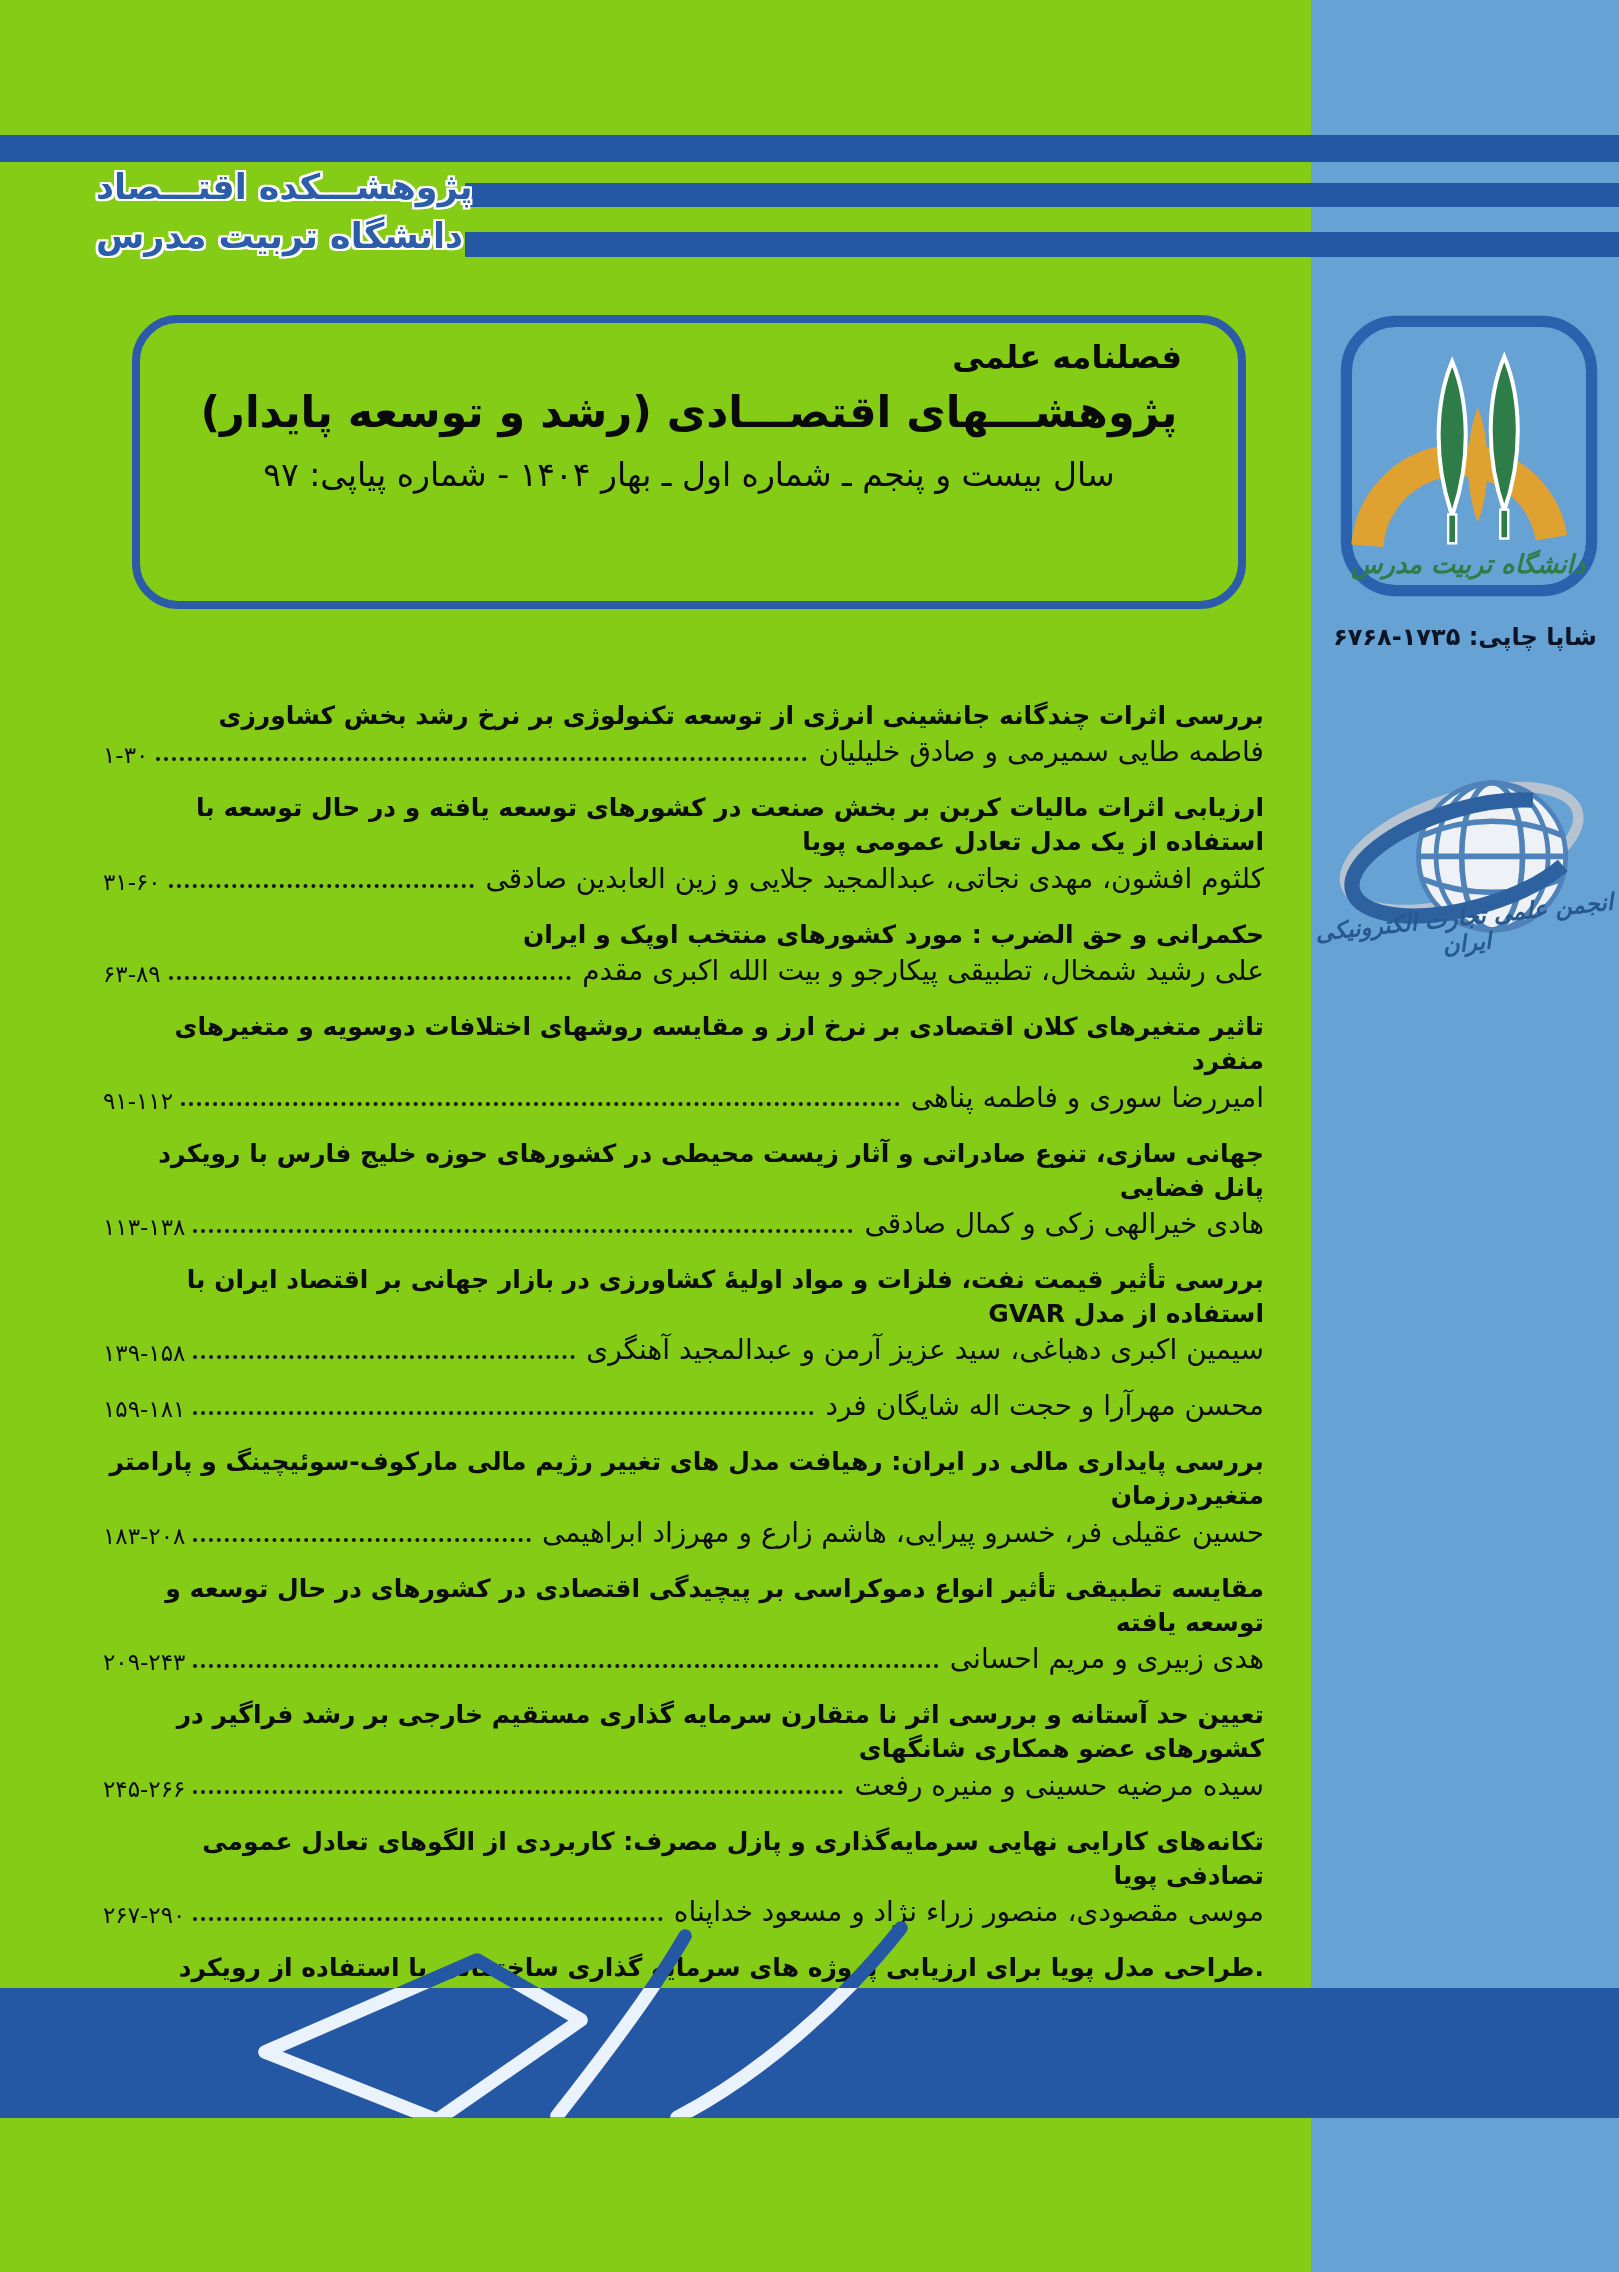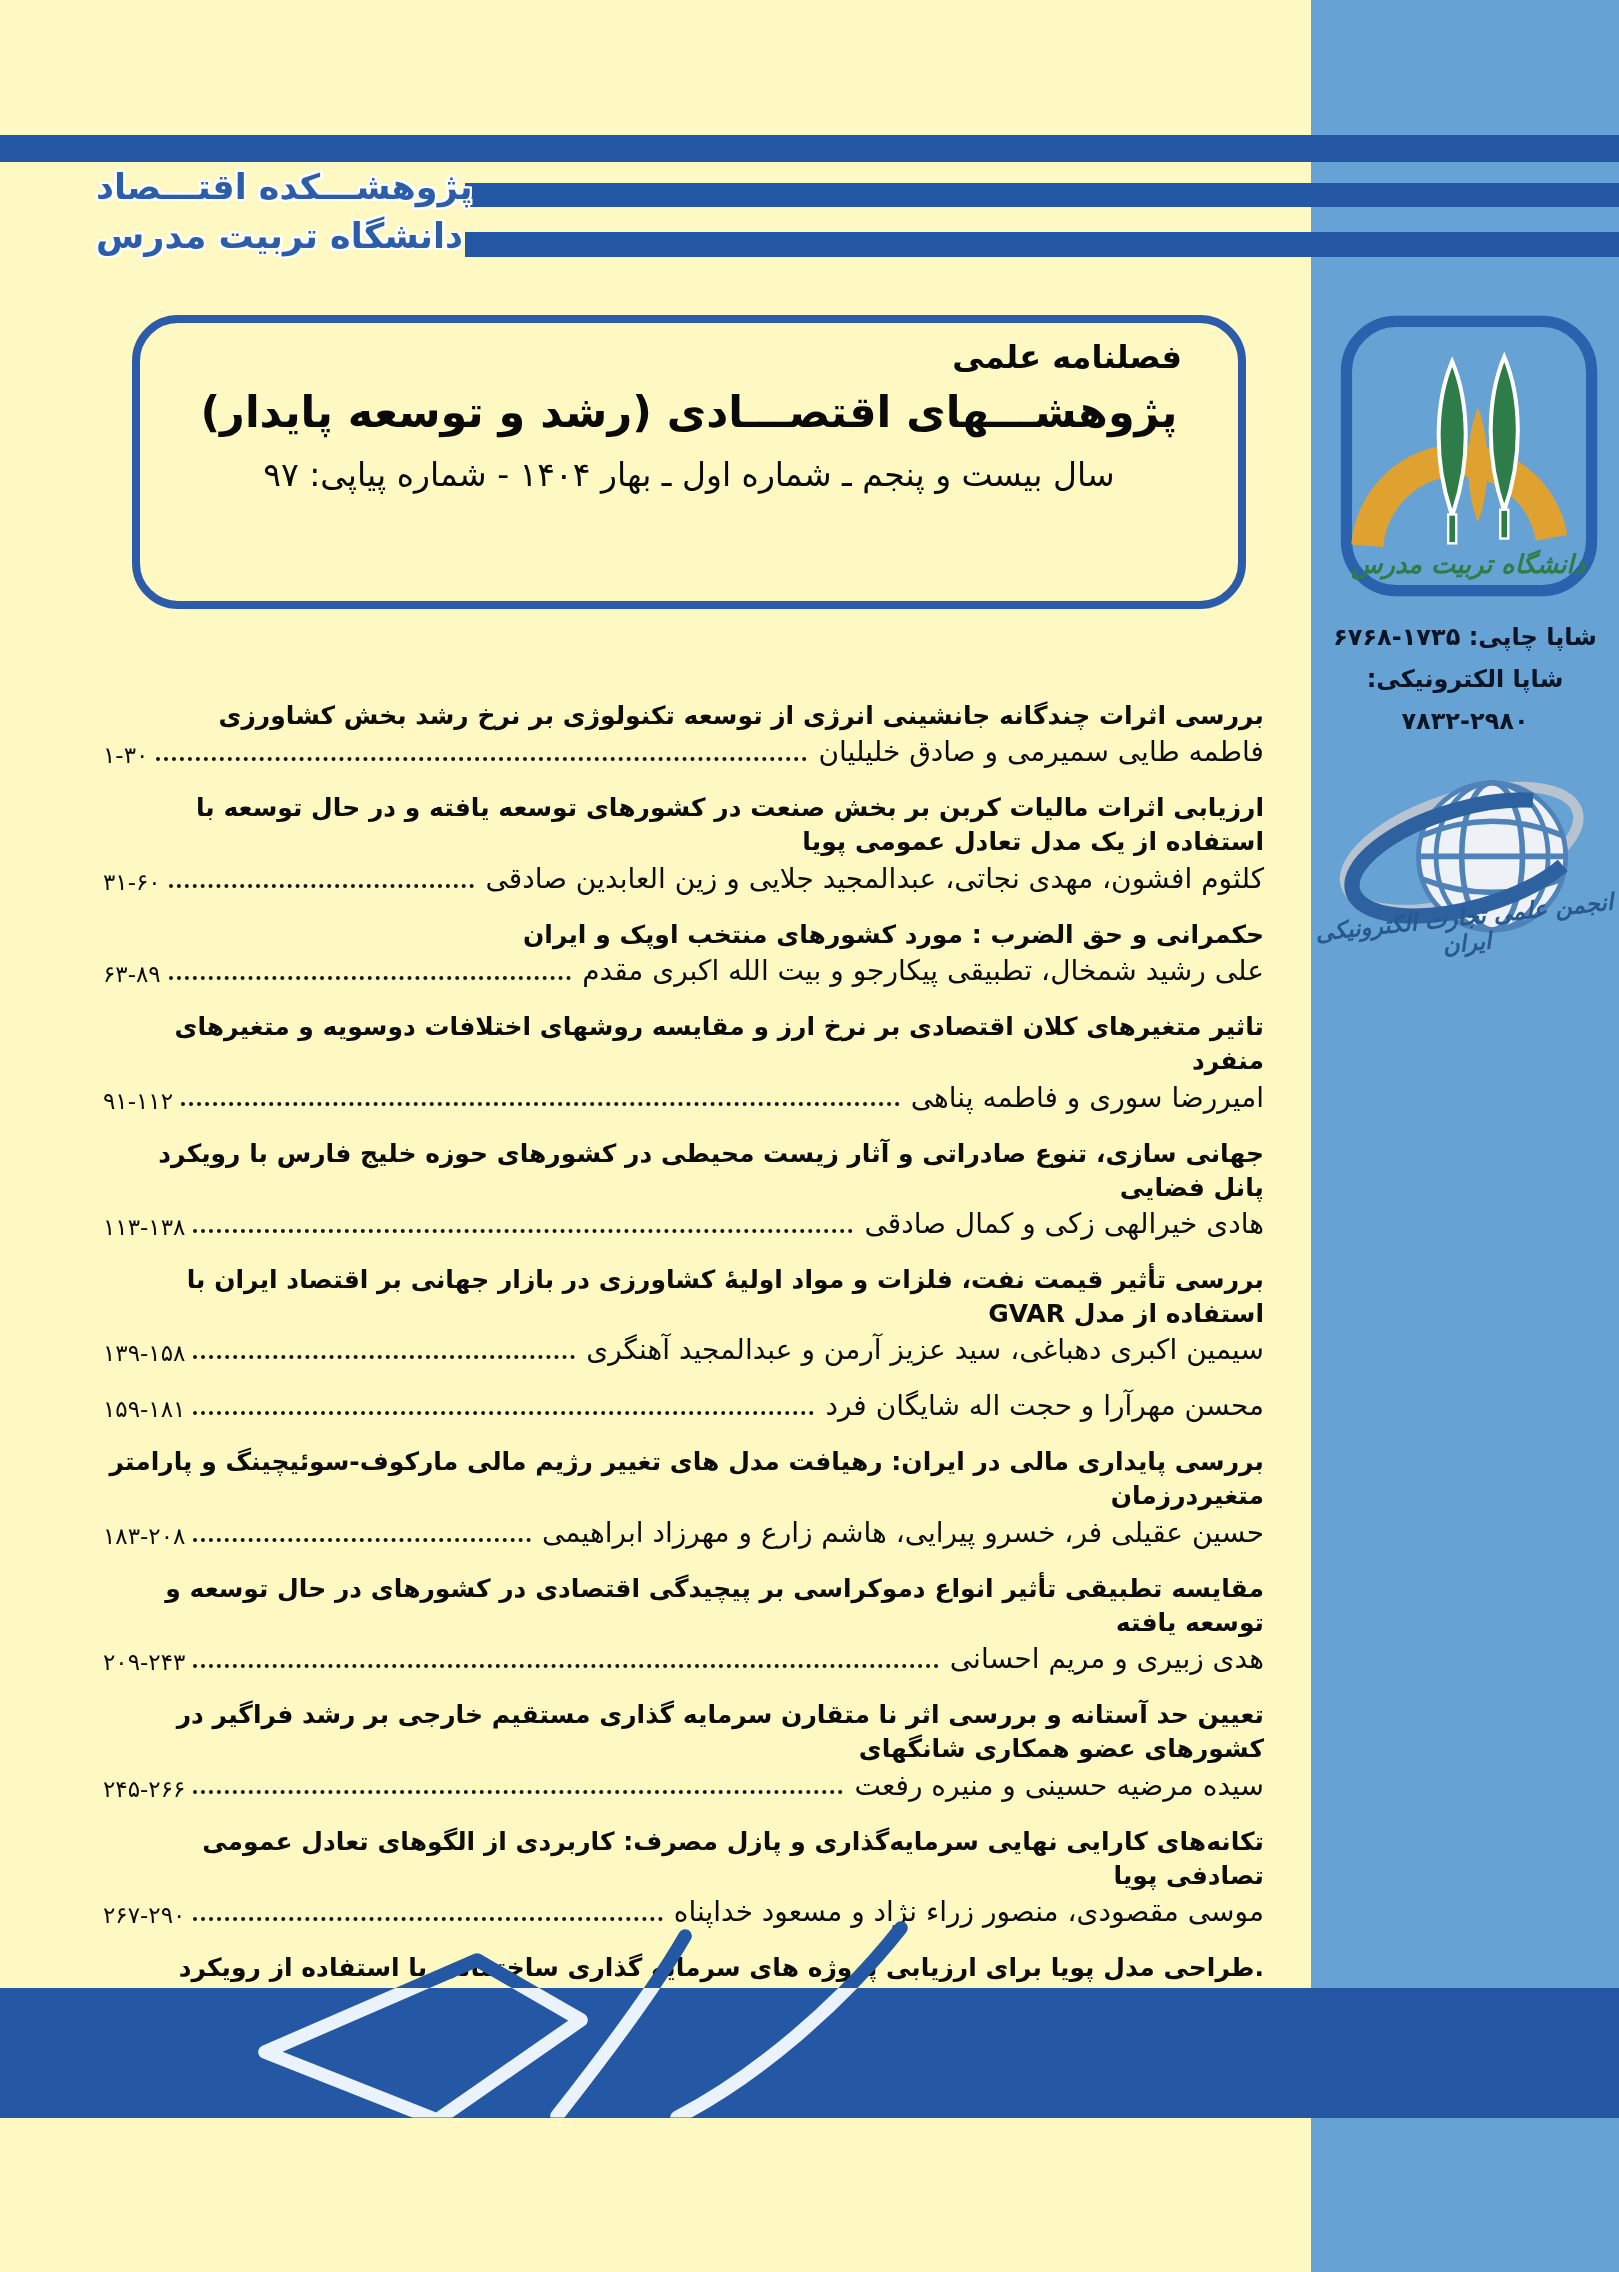--- a/index.html
+++ b/index.html
@@ -1,16 +1,16 @@
 <!DOCTYPE html>
 <html lang="fa" style="font-size:13px"><head>
 <meta charset="utf-8">
 <style>
   html,body{margin:0;padding:0;background:#cfd6de;}
-  .page{position:relative;width:1619px;height:2273px;background:#fef9c3;overflow:hidden;
+  .page{position:relative;width:1619px;height:2273px;background:#84cc16;overflow:hidden;
         font-family:"DejaVu Sans", sans-serif;}
   .abs{position:absolute;}
 
   
   .bar{position:absolute;background:#2457a4;}
   .bar1{left:0;top:135px;width:1619px;height:26.5px;}
   .bar2{left:465px;top:183px;width:1154px;height:24px;}
   .bar3{left:465px;top:232px;width:1154px;height:25px;}
 
   
@@ -78,21 +78,20 @@
       <path d="M140 58 C119 108 116 182 140 250 C164 182 161 108 140 58 Z" fill="#2e7c47" stroke="#ffffff" stroke-width="5"></path>
       <path d="M205 52 C184 102 181 176 205 244 C229 176 226 102 205 52 Z" fill="#2e7c47" stroke="#ffffff" stroke-width="5"></path>
       <rect x="135" y="249" width="10" height="36" fill="#2e7c47" stroke="#ffffff" stroke-width="3"></rect>
       <rect x="200" y="243" width="10" height="36" fill="#2e7c47" stroke="#ffffff" stroke-width="3"></rect>
       <text x="160" y="322" text-anchor="middle" direction="rtl" font-family="DejaVu Sans, sans-serif" font-size="32" font-weight="bold" font-style="italic" fill="#2e7c47">دانشگاه تربیت مدرس</text>
     </svg>
   </div>
 
   <div class="issn">
     <div>شاپا چاپی: ۱۷۳۵-۶۷۶۸</div>
-    <div>شاپا الکترونیکی: ۲۹۸۰-۷۸۳۲</div>
   </div>
 
   <div class="abs" style="left:1327px;top:746px;width:279px;height:240px;">
     <svg width="279" height="240" viewBox="0 0 348 300">
       <ellipse cx="168" cy="128" rx="152" ry="64" fill="none" stroke="#b7c3d0" stroke-width="13" transform="rotate(-18 168 128)"></ellipse>
       <circle cx="206" cy="138" r="92" fill="#eef2f6"></circle>
       <circle cx="206" cy="138" r="92" fill="none" stroke="#4e82b8" stroke-width="6"></circle>
       <ellipse cx="206" cy="138" rx="38" ry="92" fill="none" stroke="#4e82b8" stroke-width="7"></ellipse>
       <ellipse cx="206" cy="138" rx="70" ry="92" fill="none" stroke="#4e82b8" stroke-width="6"></ellipse>
       <path d="M118 112 Q206 76 294 112" fill="none" stroke="#4e82b8" stroke-width="7"></path>

